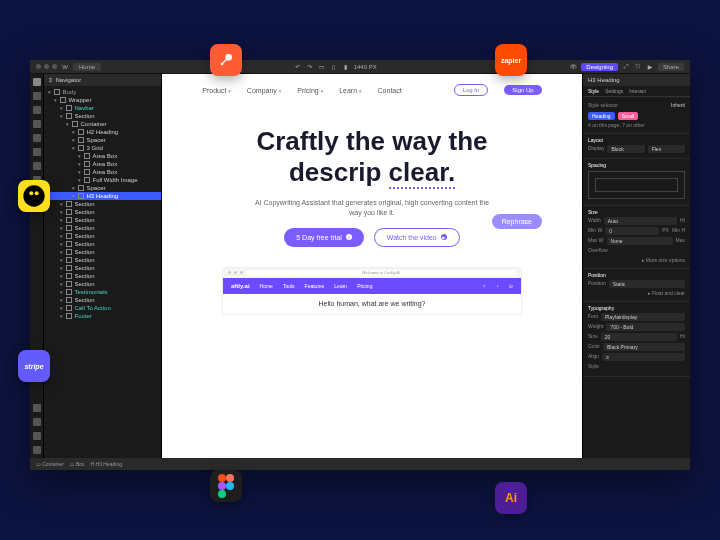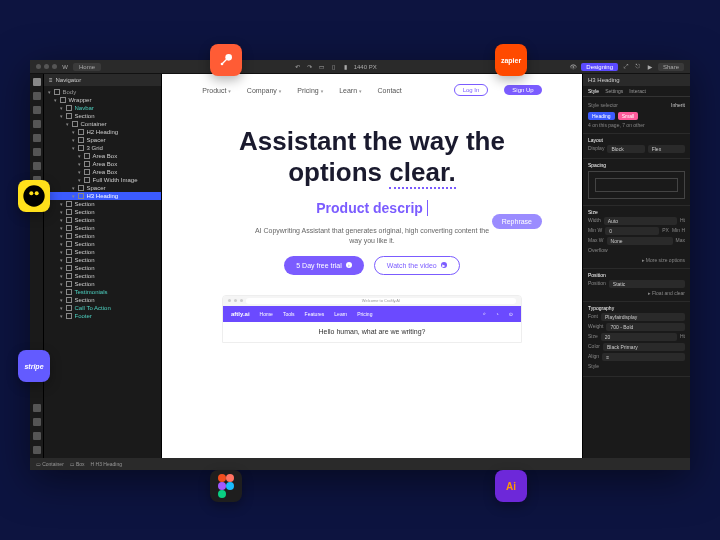--- a/index.html
+++ b/index.html
@@ -67,21 +67,21 @@
 .sel-style{color:#fff;font-size:5px}
 .spacing-box{border:1px solid #444;height:28px;margin:3px 0;position:relative;font-size:4px;color:#666}
 .spacing-box .inner{position:absolute;inset:6px;border:1px solid #444}
 .floating{position:absolute;width:32px;height:32px;border-radius:8px;display:flex;align-items:center;justify-content:center;font-size:8px;font-weight:700;color:#fff;box-shadow:0 4px 12px rgba(0,0,0,.3)}
 .hubspot{background:#ff5c35;left:210px;top:44px}
 .hubspot svg{width:16px;height:16px}
 .zapier{background:#ff4a00;left:495px;top:44px;font-size:7px}
 .mailchimp{background:#ffe01b;color:#000;left:18px;top:180px}
 .stripe{background:#635bff;left:18px;top:350px;font-size:7px;font-style:italic}
 .figma{background:#1e1e1e;left:210px;bottom:38px}
-.ai{background:#6d28d9;color:#ff9a00;left:495px;bottom:38px;font-size:10px}
+.ai{background:#4c1d95;color:#ff9a00;left:495px;bottom:26px;font-size:12px}
 </style>
 </head>
 <body>
 
 <div class="app">
   <div class="topbar">
     <div class="dots">
         <div class="dot"></div>
         <div class="dot"></div>
         <div class="dot"></div>
@@ -280,25 +280,24 @@
         <span><span>Company</span> <span class="chev">▾</span></span>
         <span><span>Pricing</span> <span class="chev">▾</span></span>
         <span><span>Learn</span> <span class="chev">▾</span></span>
         <span>Contact</span>
         <span style="width:20px"></span>
         <span class="login">Log In</span>
         <span class="signup">Sign Up</span>
       </div>
       <div class="hero">
         <h1>
-          <span>Assistant the way the</span><br>
-          <span>options </span><span class="underline">clear.</span>
+          <span>Craftly the way the</span><br>
+          <span>descrip </span><span class="underline">clear.</span>
         </h1>
         <div class="rephrase">Rephrase</div>
-        <div class="typed"><span>Product descrip</span><span class="cursor">&nbsp;</span></div>
         <div class="sub">AI Copywriting Assistant that generates original, high converting content the way you like it.</div>
         <div class="cta">
           <div class="primary">
               <span>5 Day free trial</span>
               <span class="arrow">›</span>
             </div>
           <div class="secondary">
               <span>Watch the video</span>
               <span class="play">▶</span>
             </div>

